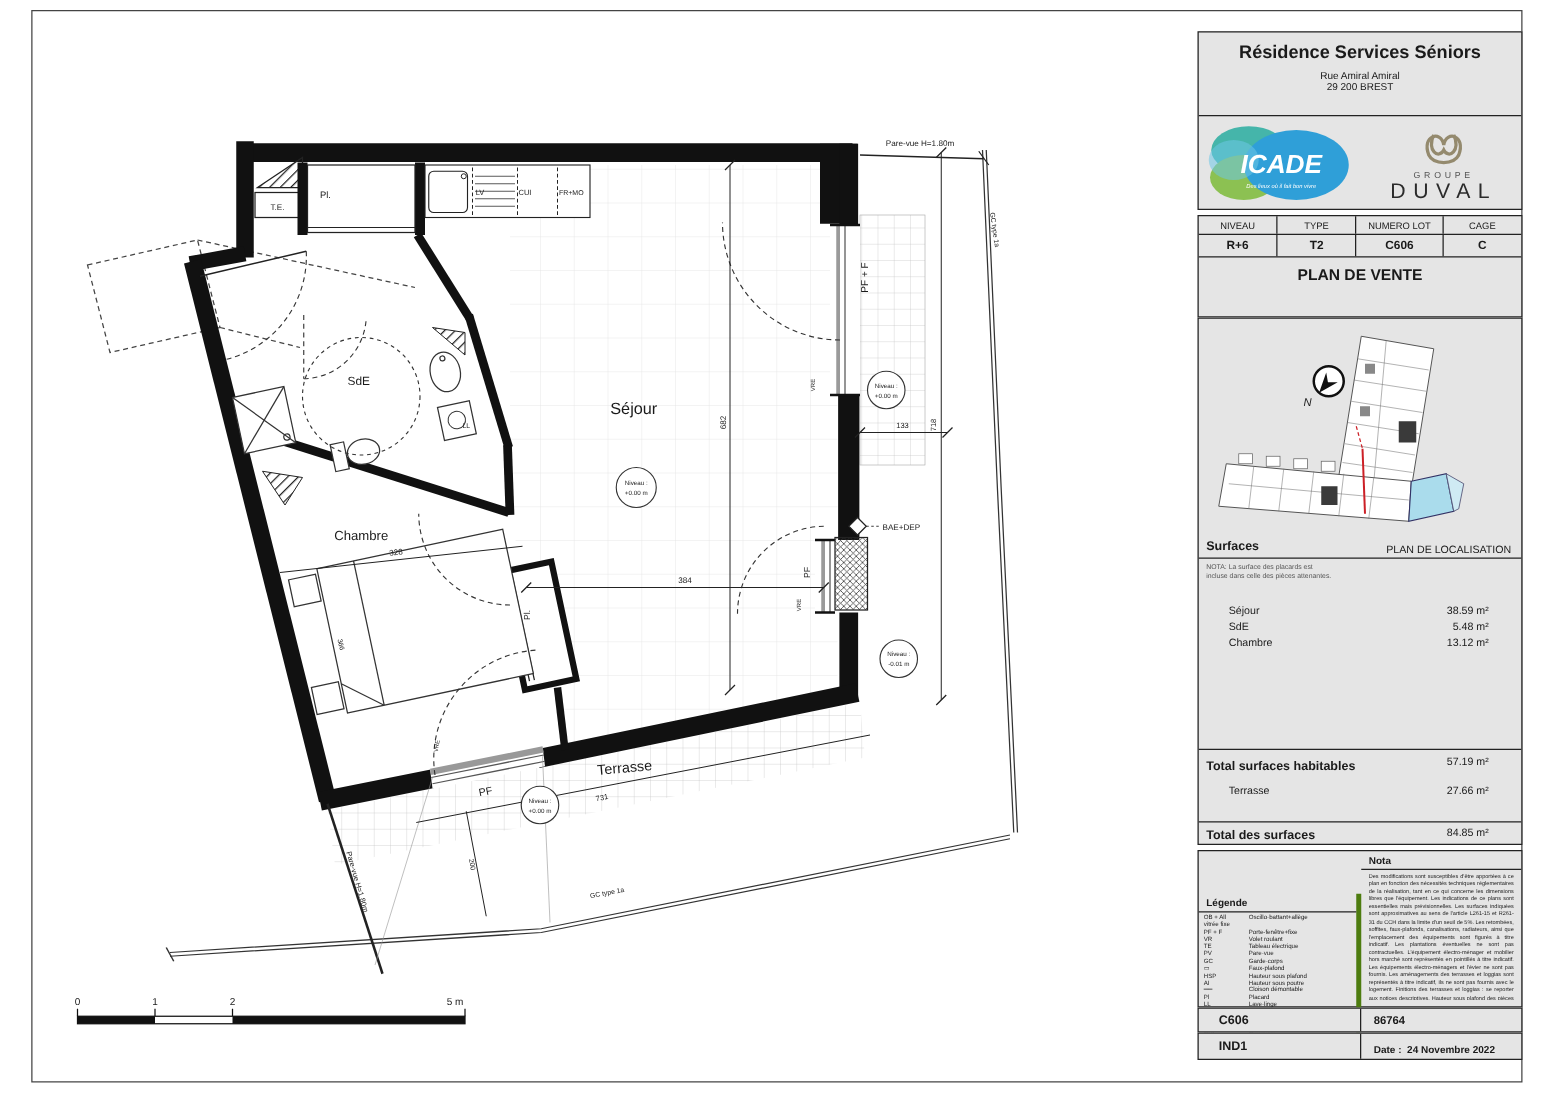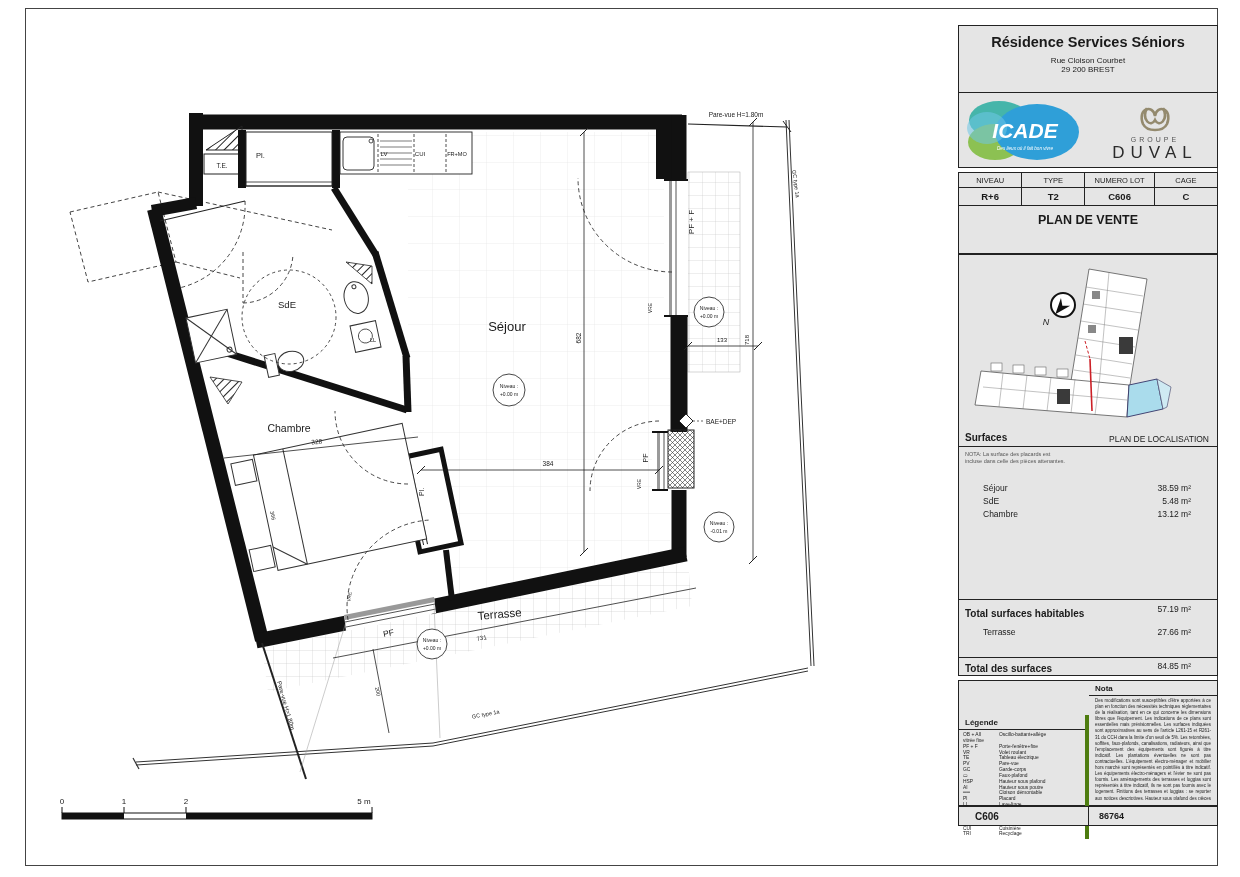--- a/index.html
+++ b/index.html
@@ -270,21 +270,21 @@
           <line x1="372" y1="807" x2="372" y2="813"></line>
       </g>
       <rect x="62" y="813" width="310" height="6" fill="#fff" stroke="#111" stroke-width="1"></rect>
       <rect x="62" y="813" width="62" height="6" fill="#111"></rect>
       <rect x="186" y="813" width="186" height="6" fill="#111"></rect>
     </g>
   </svg>
 
   <div class="panel" style="top:25px;height:143px;">
     <div class="ctr b" style="font-size:14.5px;margin-top:8px;">Résidence Services Séniors</div>
-    <div class="ctr" style="font-size:8px;margin-top:6px;">Rue Cloison Courbet</div>
+    <div class="ctr" style="font-size:8px;margin-top:6px;">Rue Amiral Amiral</div>
     <div class="ctr" style="font-size:8px;">29 200 BREST</div>
     <div class="abs" style="left:0;top:66px;width:100%;border-top:1px solid #222;"></div>
 
     <svg class="abs" style="left:6px;top:72px;" width="118" height="66" viewBox="0 0 118 66">
       <ellipse cx="34" cy="22" rx="30" ry="19" fill="#45b5aa"></ellipse>
       <ellipse cx="30" cy="44" rx="27" ry="18" fill="#8cc152"></ellipse>
       <ellipse cx="72" cy="34" rx="42" ry="28" fill="#2f9fd8"></ellipse>
       <ellipse cx="22" cy="30" rx="20" ry="16" fill="#6ec6e6" opacity="0.55"></ellipse>
       <text x="60" y="40" font-size="21" font-weight="bold" font-style="italic" text-anchor="middle" style="fill:#ffffff;">ICADE</text>
       <text x="60" y="52" font-size="4.6" font-style="italic" text-anchor="middle" style="fill:#ffffff;">Des lieux où il fait bon vivre</text>
@@ -482,14 +482,21 @@
     <div class="abs" style="left:130px;top:0;right:0;height:100%;">
       <div class="b" style="font-size:8px;padding:3px 0 2px 6px;border-bottom:1px solid #222;">Nota</div>
       <div class="nota-text" style="padding:2px 6px 0 6px;height:102px;overflow:hidden;">Des modifications sont susceptibles d'être apportées à ce plan en fonction des nécessités techniques réglementaires de la réalisation, tant en ce qui concerne les dimensions libres que l'équipement. Les indications de ce plans sont essentielles mais prévisionnelles. Les surfaces indiquées sont approximatives au sens de l'article L261-15 et R261-31 du CCH dans la limite d'un seuil de 5%. Les retombées, soffites, faux-plafonds, canalisations, radiateurs, ainsi que l'emplacement des équipements sont figurés à titre indicatif. Les plantations éventuelles ne sont pas contractuelles. L'équipement électro-ménager et mobilier hors marché sont représentés en pointillés à titre indicatif. Les équipements électro-ménagers et l'évier ne sont pas fournis. Les aménagements des terrasses et loggias sont représentés à titre indicatif, ils ne sont pas fournis avec le logement. Finitions des terrasses et loggias : se reporter aux notices descriptives. Hauteur sous plafond des pièces sans mention particulière : 2.50m.</div>
     </div>
   </div>
 
   <div class="panel" style="top:806px;height:20px;display:flex;">
     <div class="b" style="width:130px;border-right:1px solid #222;font-size:10px;line-height:19px;padding-left:16px;box-sizing:border-box;">C606</div>
     <div class="b" style="flex:1;font-size:9px;line-height:19px;padding-left:10px;">86764</div>
   </div>
+  <div class="panel" style="top:826px;height:22px;display:flex;">
+    <div class="b" style="width:130px;border-right:1px solid #222;font-size:10px;line-height:21px;padding-left:16px;box-sizing:border-box;">IND1</div>
+    <div style="flex:1;line-height:21px;padding-left:10px;">
+      <span style="font-size:8px;font-weight:700;">Date :</span>
+      <span class="b" style="font-size:8px;">24 Novembre 2022</span>
+    </div>
+  </div>
 
 </div>
 
 </body></html>

